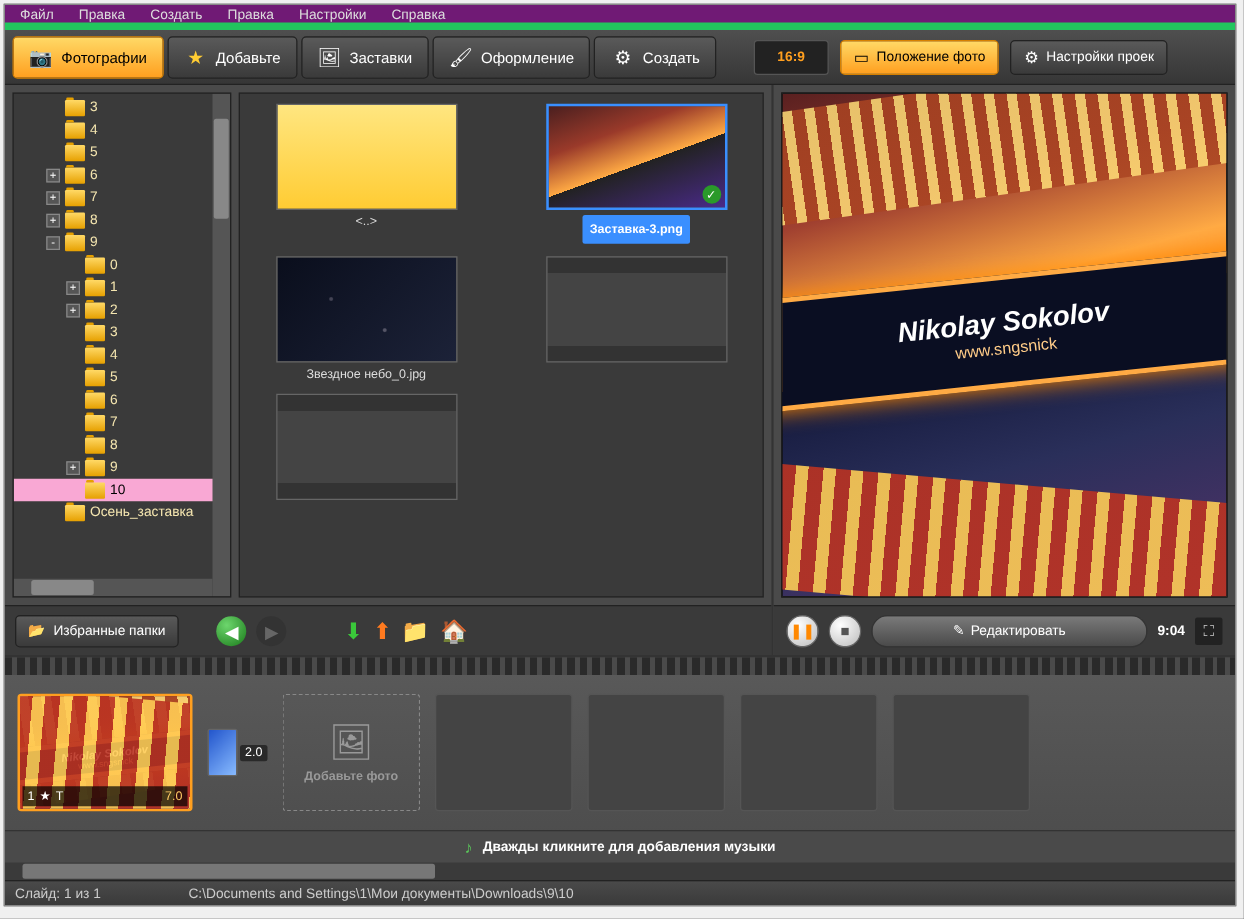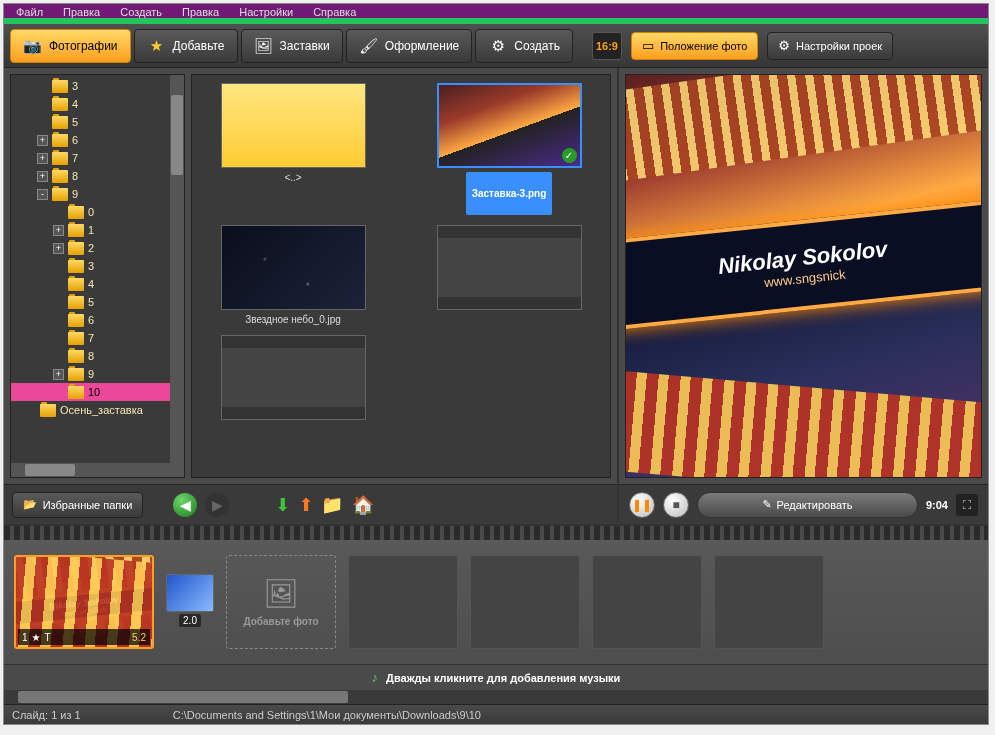--- a/index.html
+++ b/index.html
@@ -10,47 +10,47 @@
 .titlebar .smiley::after { content: "☺"; position: absolute; top: -3px; left: 1px; font-size: 12px; color: #000; }
 .winbtns { margin-left: auto; display: flex; gap: 8px; color: #ccc; font-size: 13px; }
 .winbtns span { cursor: pointer; width: 16px; text-align: center; }
 .menubar { height: 20px; background: #701a75; display: flex; align-items: flex-start; padding: 0 4px; gap: 4px; border-bottom: 6px solid #22c55e; }
 .menubar span { color: #ddd; font-size: 11px; padding: 2px 8px; cursor: pointer; }
 .toolbar { height: 44px; background: linear-gradient(#4f4f4f,#363636); display: flex; align-items: center; padding: 4px 6px; gap: 3px; border-bottom: 1px solid #222; }
 .tab { height: 34px; display: flex; align-items: center; gap: 6px; padding: 0 12px; border-radius: 4px; font-size: 12px; color: #fff; cursor: pointer; background: linear-gradient(#5a5a5a,#3a3a3a); border: 1px solid #222; }
 .tab.active { background: linear-gradient(#ffd966,#ff9f1f); color: #000; border: 1px solid #d68000; }
 .tab .ico { width: 20px; height: 18px; display: flex; align-items: center; justify-content: center; font-size: 15px; }
 .toolbar .sep { flex: 0 0 12px; }
-.aspect { width: 30px; height: 28px; background: #222; color: #ff9f1f; font-size: 11px; font-weight: bold; display: flex; align-items: center; justify-content: center; border-radius: 3px; border: 1px solid #555; margin-left: 1px; }
+.aspect { width: 60px; height: 28px; background: #222; color: #ff9f1f; font-size: 11px; font-weight: bold; display: flex; align-items: center; justify-content: center; border-radius: 3px; border: 1px solid #555; margin-left: 12px; }
 .btn-orange { height: 28px; display: flex; align-items: center; gap: 6px; padding: 0 10px; border-radius: 4px; font-size: 11px; color: #000; cursor: pointer; background: linear-gradient(#ffd966,#ff9f1f); border: 1px solid #d68000; }
 .btn-gray { height: 28px; display: flex; align-items: center; gap: 6px; padding: 0 10px; border-radius: 4px; font-size: 11px; color: #fff; cursor: pointer; background: linear-gradient(#5a5a5a,#3a3a3a); border: 1px solid #222; }
 .btn-orange .ico, .btn-gray .ico { font-size: 13px; }
 .main { flex: 1; display: flex; background: #4a4a4a; overflow: hidden; }
 .left { width: 615px; display: flex; flex-direction: column; border-right: 2px solid #333; }
 .browser { flex: 1; display: flex; padding: 6px; gap: 6px; background: #4a4a4a; overflow: hidden; }
 .tree { width: 175px; background: #3a3a3a; border: 1px solid #222; overflow: hidden; position: relative; }
 .tree-inner { padding: 2px 0; }
 .tnode { display: flex; align-items: center; height: 18px; font-size: 11px; color: #f5e6b0; cursor: pointer; }
 .tnode .exp { width: 11px; height: 11px; border: 1px solid #888; background: #555; color: #fff; font-size: 9px; line-height: 8px; text-align: center; margin-left: 2px; }
 .tnode .noexp { width: 11px; margin-left: 2px; }
 .tnode .fico { width: 16px; height: 13px; background: linear-gradient(#ffd966,#e6a000); border-radius: 1px; margin: 0 4px; position: relative; }
 .tnode .fico::before { content:""; position:absolute; top:-2px; left:1px; width:6px; height:2px; background:#e6a000; border-radius:1px 1px 0 0; }
-.tnode.sel { background: #ec4899; color: #000; }
+.tnode.sel { background: #f9a8d4; color: #000; }
 .tree .vscroll { position: absolute; right: 0; top: 0; width: 14px; height: 100%; background: #555; }
 .tree .vscroll .thumb { position: absolute; left: 1px; width: 12px; height: 80px; top: 20px; background: #888; border-radius: 2px; }
 .tree .hscroll { position: absolute; left: 0; bottom: 0; right: 14px; height: 14px; background: #555; }
 .tree .hscroll .thumb { position: absolute; top: 1px; height: 12px; width: 50px; left: 14px; background: #888; border-radius: 2px; }
 .thumbs { flex: 1; background: #3a3a3a; border: 1px solid #222; padding: 8px; overflow: hidden; position: relative; }
 .thumb-grid { display: grid; grid-template-columns: 1fr 1fr; gap: 10px 30px; }
 .thumb-item { display: flex; flex-direction: column; align-items: center; gap: 4px; cursor: pointer; }
 .thumb-img { width: 145px; height: 85px; background: #222; border: 1px solid #666; position: relative; display: flex; align-items: center; justify-content: center; font-size: 10px; color: #888; overflow: hidden; }
 .thumb-item.selected .thumb-img { border: 2px solid #3a8fff; background: #1a3a7a; }
 .thumb-item.selected .check { position: absolute; bottom: 3px; right: 3px; width: 15px; height: 15px; background: #2a9a2a; border-radius: 50%; color: #fff; font-size: 10px; display: flex; align-items: center; justify-content: center; }
 .thumb-label { font-size: 10px; color: #ddd; text-align: center; max-width: 160px; white-space: nowrap; overflow: hidden; text-overflow: ellipsis; }
-.thumb-item.selected .thumb-label { color: #fff; font-weight: bold; background: #3a8fff; padding: 16px 6px; border-radius: 2px; }
+.thumb-item.selected .thumb-label { color: #fff; font-weight: bold; background: #3a8fff; padding: 6px 6px; border-radius: 2px; }
 .th-folder { background: linear-gradient(#ffe680,#ffcc33) !important; }
 .th-marquee { background: linear-gradient(160deg,#4a1f1f 0%,#9a3a2a 30%,#ffaa44 55%,#222 55%,#4a2a8a 100%) !important; }
 .th-stars { background: radial-gradient(circle at 30% 40%, #445 1px, transparent 2px), radial-gradient(circle at 60% 70%, #556 1px, transparent 2px), linear-gradient(135deg,#0a0e1c,#1c2238) !important; }
 .th-girl { background: radial-gradient(circle at 50% 35%, #e8c098 25%, transparent 26%), linear-gradient(#dfeeff,#a8c8e8) !important; }
 .th-app { background: linear-gradient(#333 0%,#333 15%,#444 15%,#444 85%,#333 85%) !important; }
 .left-actions { height: 40px; background: #3a3a3a; display: flex; align-items: center; padding: 4px 8px; gap: 8px; border-top: 1px solid #222; }
 .fav-btn { height: 26px; display: flex; align-items: center; gap: 6px; padding: 0 10px; border-radius: 4px; font-size: 11px; color: #fff; cursor: pointer; background: linear-gradient(#5a5a5a,#3a3a3a); border: 1px solid #222; }
 .nav-ico { width: 24px; height: 24px; border-radius: 50%; display: flex; align-items: center; justify-content: center; font-size: 14px; cursor: pointer; }
 .nav-green { background: radial-gradient(circle at 35% 30%,#6dd66d,#1a7a1a); color: #fff; }
 .nav-dark { background: #333; color: #666; }
@@ -72,33 +72,33 @@
 .filmstrip { height: 14px; background: repeating-linear-gradient(90deg,#2a2a2a 0 6px,#4a4a4a 6px 10px); }
 .slides { flex: 1; display: flex; align-items: center; padding: 10px; gap: 12px; }
 .slide { position: relative; }
 .slide-img { width: 140px; height: 94px; border: 2px solid #ff9f1f; border-radius: 3px; overflow: hidden; position: relative; background: #222; }
 .slide-img .marquee { position: absolute; inset: 0; }
 .slide-img .marquee .board { height: 30px; top: 38%; }
 .slide-img .marquee .board .t1 { font-size: 9px; }
 .slide-img .marquee .board .t2 { font-size: 7px; }
 .slide-bar { position: absolute; bottom: 2px; left: 2px; right: 2px; height: 16px; background: rgba(0,0,0,0.7); display: flex; align-items: center; padding: 0 4px; gap: 4px; font-size: 10px; color: #fff; }
 .slide-bar .dur { margin-left: auto; color: #ffcc66; }
-.trans { width: 48px; height: 56px; display: flex; flex-direction: column; align-items: center; gap: 2px; }
+.trans { width: 48px; height: 56px; display: flex; flex-direction: row; align-items: center; gap: 2px; }
 .trans-img { width: 48px; height: 38px; background: linear-gradient(135deg,#2255cc,#88bbff); border: 1px solid #666; border-radius: 2px; }
 .trans-dur { font-size: 10px; color: #fff; background: rgba(0,0,0,0.5); padding: 1px 4px; border-radius: 2px; }
 .placeholder { width: 110px; height: 94px; border: 1px dashed #888; border-radius: 3px; display: flex; flex-direction: column; align-items: center; justify-content: center; gap: 6px; color: #999; cursor: pointer; }
 .placeholder .pico { font-size: 28px; }
 .placeholder .ptxt { font-size: 10px; font-weight: bold; }
 .empty-slot { width: 110px; height: 94px; border: 1px solid #555; border-radius: 3px; background: #444; }
 .music-bar { height: 26px; background: #4a4a4a; display: flex; align-items: center; justify-content: center; gap: 8px; font-size: 11px; color: #fff; font-weight: bold; border-top: 1px solid #333; cursor: pointer; }
 .music-bar .mico { color: #5ac85a; font-size: 13px; }
 .tl-scroll { height: 14px; background: #3a3a3a; position: relative; }
 .tl-scroll .thumb { position: absolute; top: 1px; left: 14px; width: 330px; height: 12px; background: #777; border-radius: 2px; }
 .statusbar { height: 20px; background: linear-gradient(#4a4a4a,#3a3a3a); display: flex; align-items: center; padding: 0 8px; color: #ccc; font-size: 11px; border-top: 1px solid #222; }
-.statusbar .path { margin-left: 92px; }
+.statusbar .path { margin-left: 70px; }
 </style>
 </head>
 <body>
 
 <div class="window">
 
 
   <div class="menubar">
     <span>Файл</span>
     <span>Правка</span>
@@ -229,21 +229,21 @@
               <div class="tnode" style="padding-left: 40px;">
                 <span class="exp">+</span>
                 <span class="fico"></span>
                 <span>9</span>
               </div>
               <div class="tnode sel" style="padding-left: 40px;">
                 <span class="noexp"></span>
                 <span class="fico"></span>
                 <span>10</span>
               </div>
-              <div class="tnode" style="padding-left: 12px;">
+              <div class="tnode" style="padding-left: 24px;">
                 <span class="noexp"></span>
                 <span class="fico"></span>
                 <span>Осень_заставка</span>
               </div>
             </div>
           <div class="vscroll">
               <div class="thumb"></div>
             </div>
           <div class="hscroll">
               <div class="thumb"></div>
@@ -326,21 +326,21 @@
             <div class="board">
               <div class="t1">Nikolay Sokolov</div>
               <div class="t2">www.sngsnick</div>
             </div>
             <div class="bottom-lights"></div>
           </div>
           <div class="slide-bar">
             <span>1</span>
             <span>★</span>
             <span>T</span>
-            <span class="dur">5.2</span>
+            <span class="dur">7.0</span>
           </div>
         </div>
       </div>
       <div class="trans">
         <div class="trans-img"></div>
         <div class="trans-dur">2.0</div>
       </div>
       <div class="placeholder">
         <span class="pico">🖼</span>
         <span class="ptxt">Добавьте фото</span>

